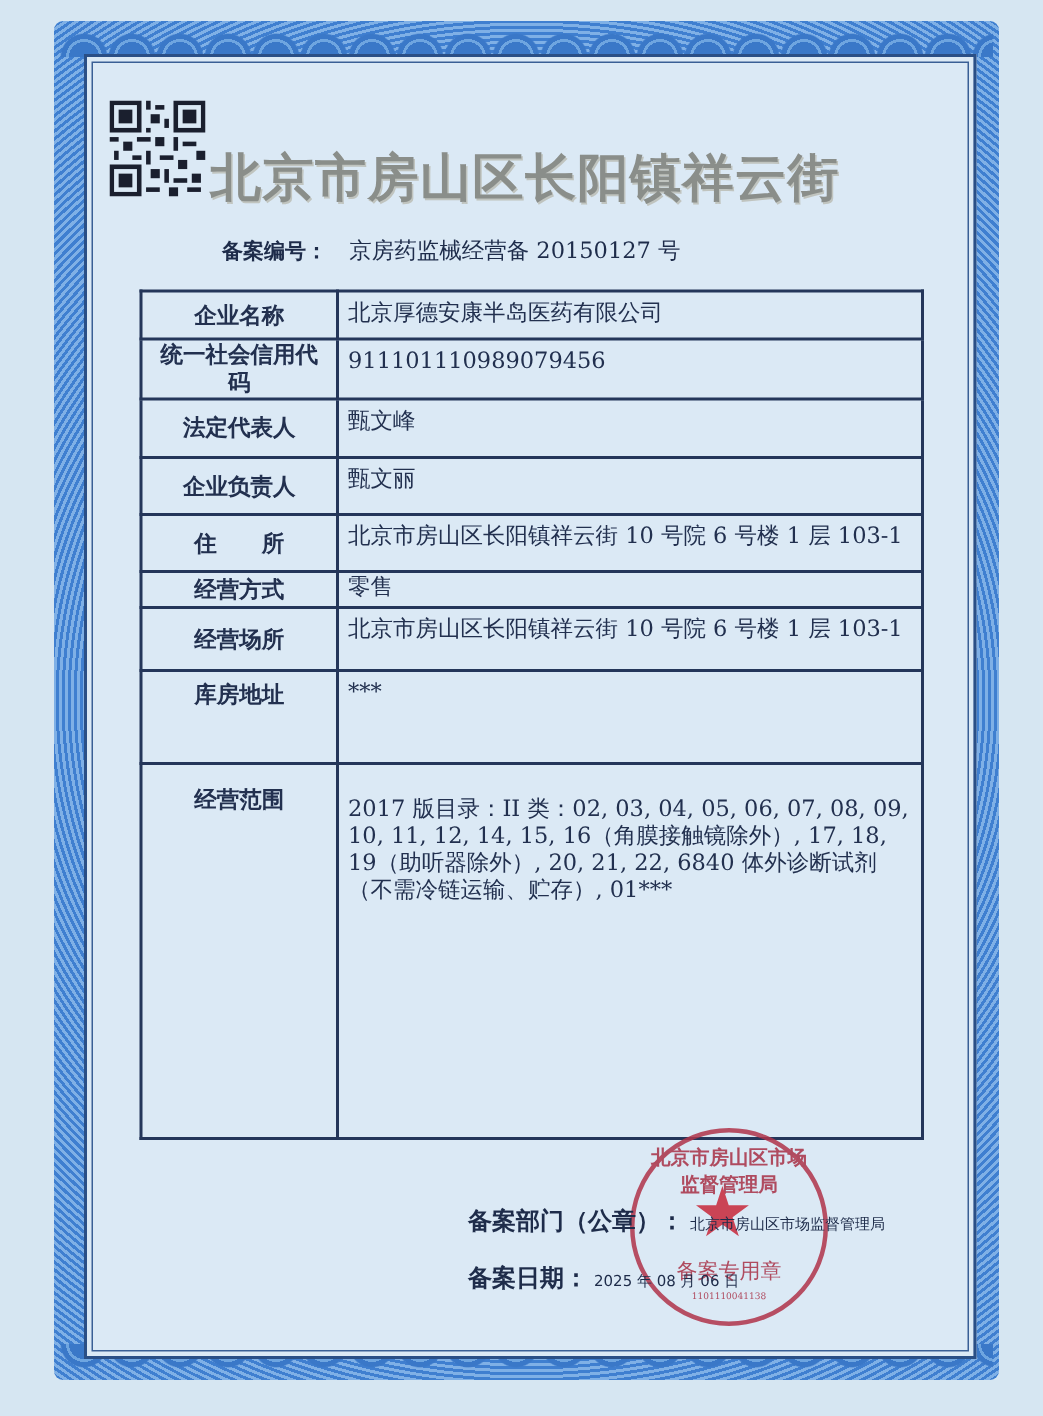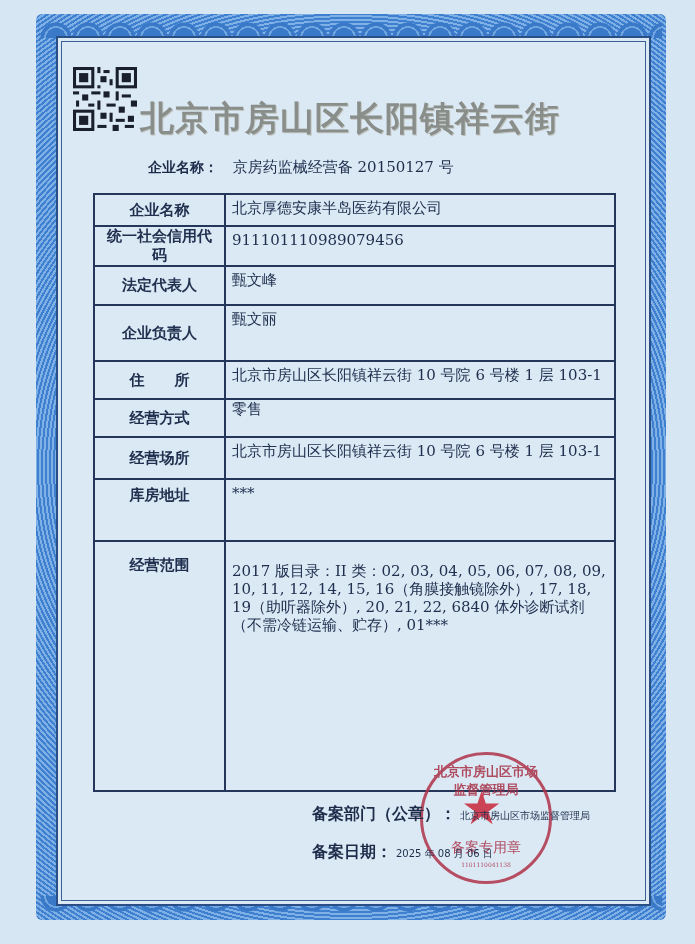--- a/index.html
+++ b/index.html
@@ -77,47 +77,47 @@
       <rect x="13" y="19" width="2" height="2"></rect>
     <rect x="17" y="19" width="3" height="1"></rect>
       <rect x="1" y="11" width="1" height="2"></rect>
       <rect x="5" y="12" width="2" height="1"></rect>
   </g>
 </svg>
 
 <div class="title">北京市房山区长阳镇祥云街</div>
 
 <div class="regno">
-  <span class="lbl">企业名称：</span>
+  <span class="lbl">备案编号：</span>
   <span>京房药监械经营备 20150127 号</span>
 </div>
 
 <table class="info">
   <tbody>
       <tr style="height:32px">
     <td class="k">企业名称</td>
     <td class="v">北京厚德安康半岛医药有限公司</td>
   </tr>
   <tr style="height:36px">
     <td class="k">统一社会信用代码</td>
     <td class="v">911101110989079456</td>
   </tr>
   <tr style="height:39px">
     <td class="k">法定代表人</td>
     <td class="v">甄文峰</td>
   </tr>
-  <tr style="height:56px">
+  <tr style="height:38px">
     <td class="k">企业负责人</td>
     <td class="v">甄文丽</td>
   </tr>
   <tr style="height:38px">
     <td class="k">住　　所</td>
     <td class="v">北京市房山区长阳镇祥云街 10 号院 6 号楼 1 层 103-1</td>
   </tr>
-  <tr style="height:38px">
+  <tr style="height:24px">
     <td class="k">经营方式</td>
     <td class="v" style="padding-top:0">零售</td>
   </tr>
   <tr style="height:42px">
     <td class="k">经营场所</td>
     <td class="v">北京市房山区长阳镇祥云街 10 号院 6 号楼 1 层 103-1</td>
   </tr>
   <tr style="height:62px">
     <td class="k" style="vertical-align:top;padding-top:6px">库房地址</td>
     <td class="v">***</td>

